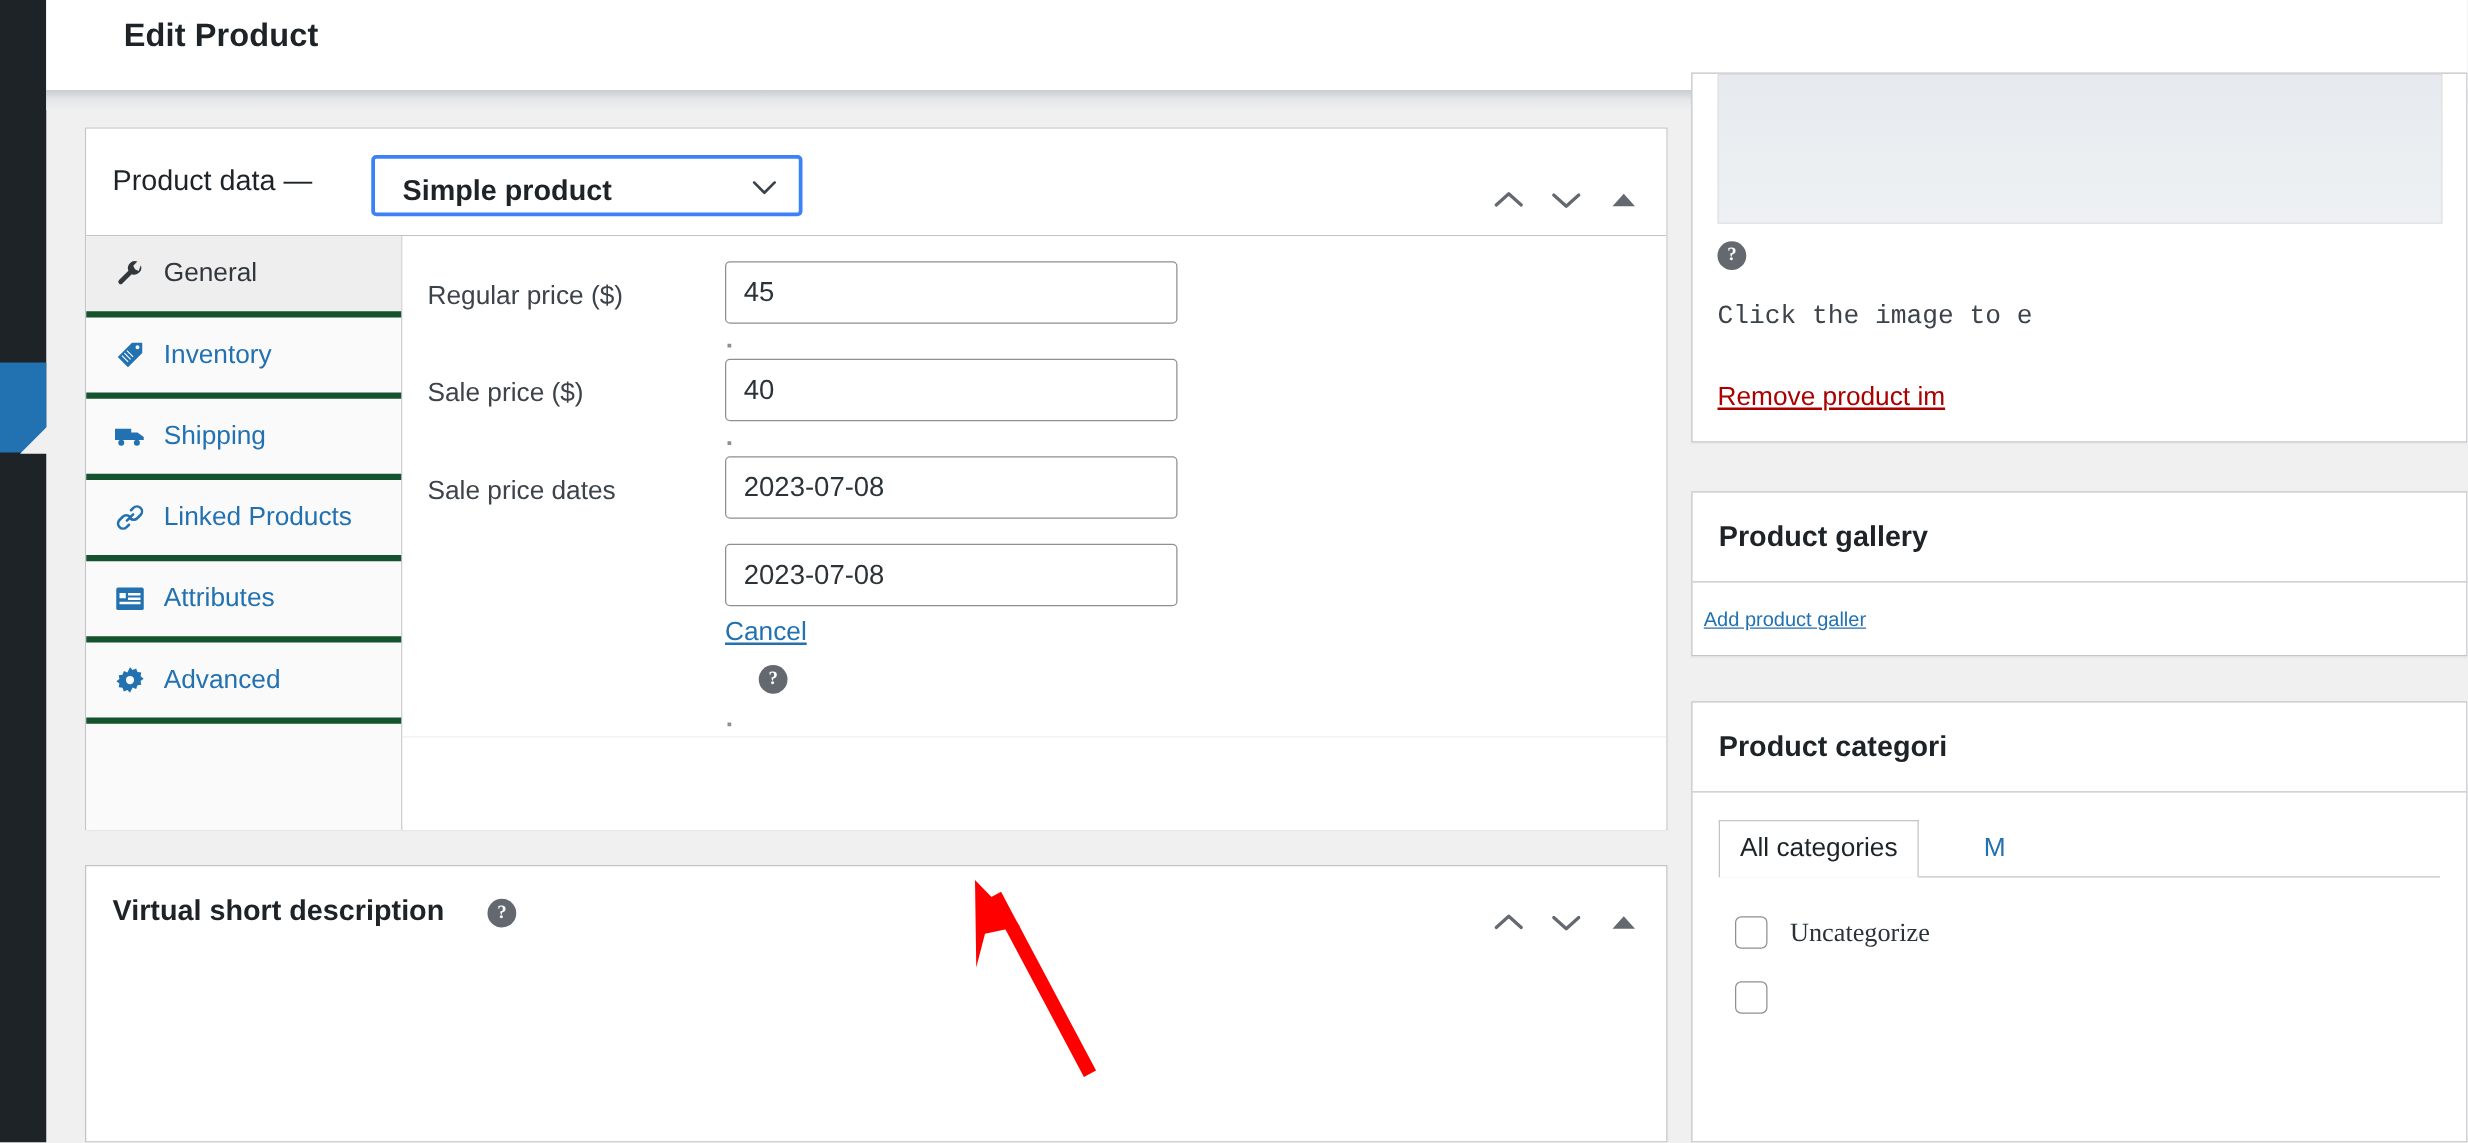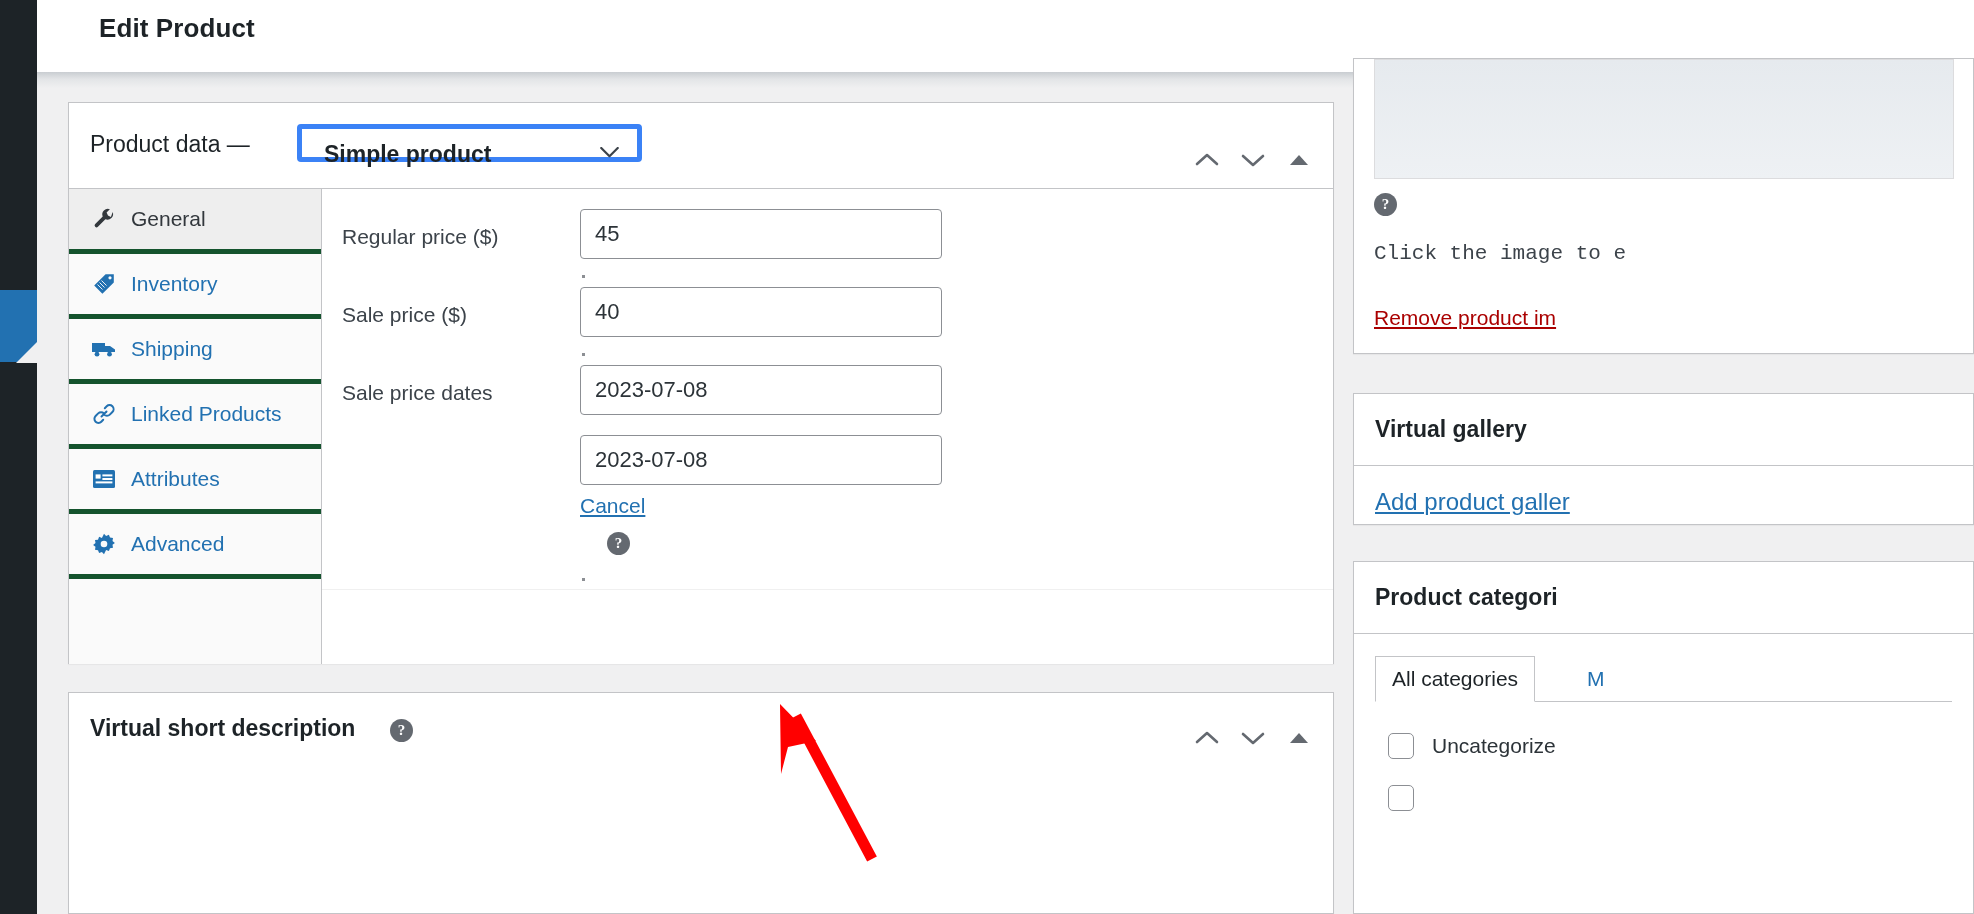--- a/index.html
+++ b/index.html
@@ -66,22 +66,22 @@
     position: relative; height: 86px;
     border-bottom: 1px solid #c3c4c7;
     background: #fff;
   }
   .pd-title {
     position: absolute; left: 21px; top: 28px;
     font-size: 23px; font-weight: normal; color: #1d2327;
   }
   .pd-type-select {
     position: absolute; left: 228px; top: 21px;
-    width: 345px; height: 38px;
-    border: 5px solid #3b82f6; border-radius: 4px;
+    width: 345px; height: 49px;
+    border: 3px solid #3b82f6; border-radius: 4px;
     background: #fff;
   }
   .pd-type-label {
     position: absolute; left: 22px; top: 12px;
     font-size: 23px; font-weight: bold; color: #1d2327;
   }
   .pd-type-caret {
     position: absolute; right: 18px; top: 18px;
     width: 19px; height: 11px;
   }
@@ -173,33 +173,33 @@
     background: linear-gradient(to bottom, #e6eaee 0%, #eef1f4 100%);
     border: 1px solid #dcdcde;
   }
   .img-help { position: absolute; left: 20px; top: 134px; }
   .img-caption { position: absolute; left: 20px; top: 183px; font-size: 21px; color: #3c434a; font-family: Liberation Mono, monospace; }
   .img-remove { position: absolute; left: 20px; top: 247px; font-size: 21px; color: #a00; text-decoration: underline; }
 
   #side-gallery-box { left: 1316px; top: 305px; width: 621px; height: 132px; }
   .box-title { font-size: 23px; font-weight: bold; color: #1d2327; padding: 22px 0 0 21px; }
   .box-hr { height: 1px; background: #c3c4c7; margin-top: 22px; }
-  .box-link { font-size: 24px; color: #2271b1; text-decoration: underline; padding: 22px 0 0 21px; display: block; }
+  .box-link { font-size: 16px; color: #2271b1; text-decoration: underline; padding: 22px 0 0 9px; display: block; }
 
   #side-cat-box { left: 1316px; top: 473px; width: 621px; height: 353px; }
   .cat-tabs { position: relative; height: 46px; margin: 22px 21px 0 21px; border-bottom: 1px solid #c3c4c7; }
   .cat-tab {
     position: absolute; top: 0; height: 46px;
     display: flex; align-items: center;
     font-size: 21px; padding: 0 16px;
   }
   .cat-tab.active { left: 0; background: #fff; border: 1px solid #c3c4c7; border-bottom: 1px solid #fff; color: #1d2327; }
   .cat-tab.inactive { left: 196px; color: #2271b1; }
   .cat-list { margin: 18px 21px 0 34px; }
-  .cat-item { display: flex; align-items: center; height: 52px; font-size: 21px; color: #2c3338; }
+  .cat-item { display: flex; align-items: center; height: 52px; font-size: 21px; color: #2c3338; font-family: Liberation Serif, serif; }
   .cat-cb {
     width: 26px; height: 26px; margin-right: 18px;
     border: 1px solid #8c8f94; border-radius: 5px; background: #fff;
   }
 
   
   #annotation-arrow { position: absolute; left: 0; top: 0; width: 1974px; height: 914px; pointer-events: none; }
 </style>
 </head>
 <body>
@@ -391,21 +391,21 @@
     </div>
 
     <div class="postbox" id="side-image-box">
       <div class="img-thumb"></div>
       <span class="helpicon img-help">?</span>
       <div class="img-caption">Click the image to e</div>
       <a class="img-remove">Remove product im</a>
     </div>
 
     <div class="postbox" id="side-gallery-box">
-      <div class="box-title">Virtual gallery</div>
+      <div class="box-title">Product gallery</div>
       <div class="box-hr"></div>
       <a class="box-link">Add product galler</a>
     </div>
 
     <div class="postbox" id="side-cat-box">
       <div class="box-title">Product categori</div>
       <div class="box-hr"></div>
       <div class="cat-tabs">
         <div class="cat-tab active">All categories</div>
         <div class="cat-tab inactive">M</div>

